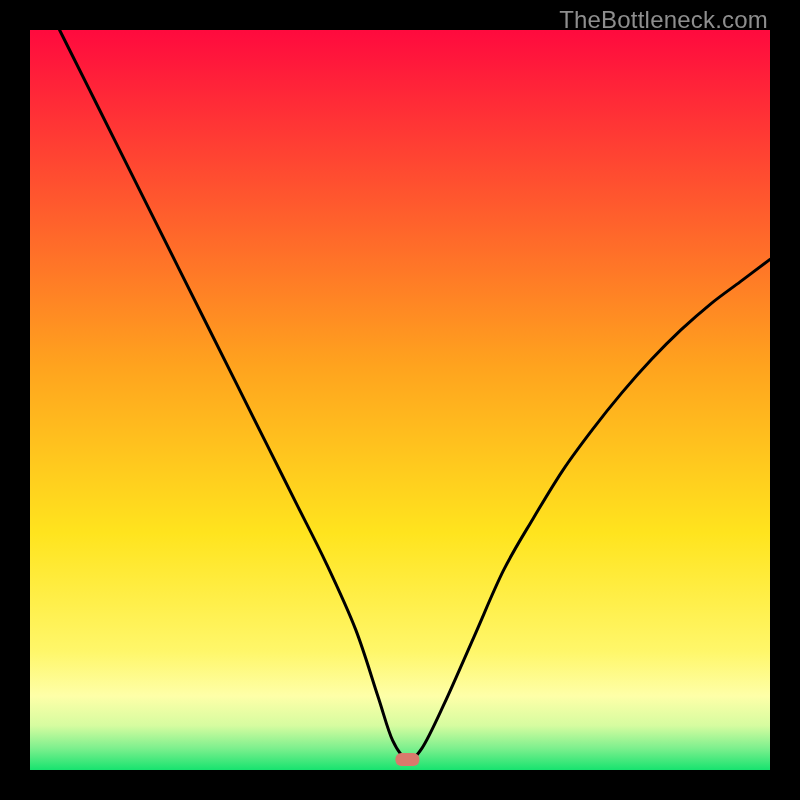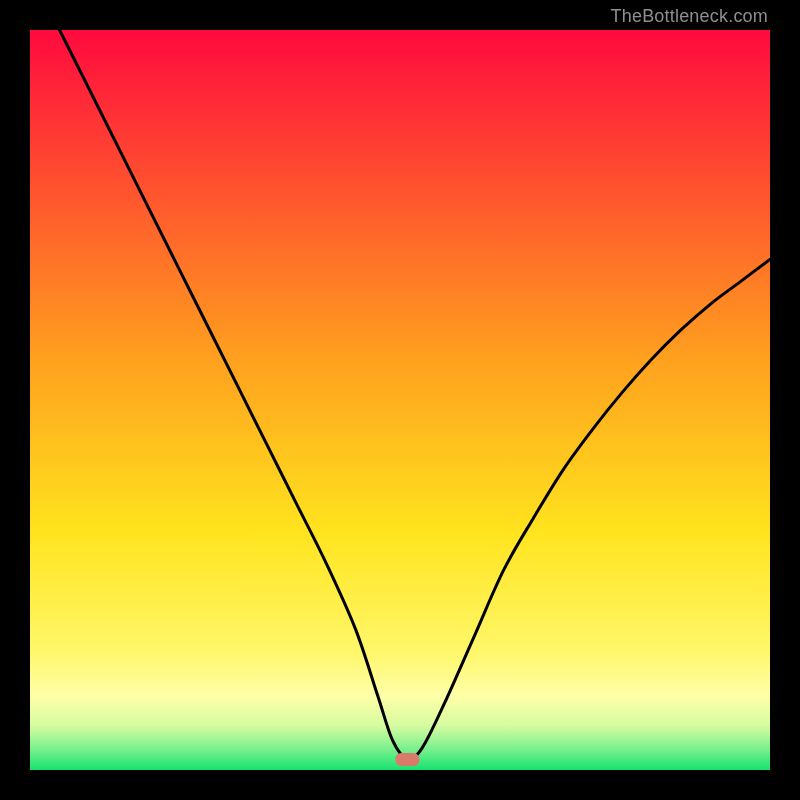--- a/index.html
+++ b/index.html
@@ -22,21 +22,21 @@
     top: 30px;
     width: 740px;
     height: 740px;
     overflow: hidden;
   }
   .watermark {
     position: absolute;
     top: 6px;
     right: 32px;
     font-family: Arial, Helvetica, sans-serif;
-    font-size: 18px;
+    font-size: 24px;
     font-weight: 500;
     color: #8e8e8e;
     letter-spacing: 0.2px;
   }
 </style>
 </head>
 <body>
 
 <div class="frame">
   <div class="watermark">TheBottleneck.com</div>

